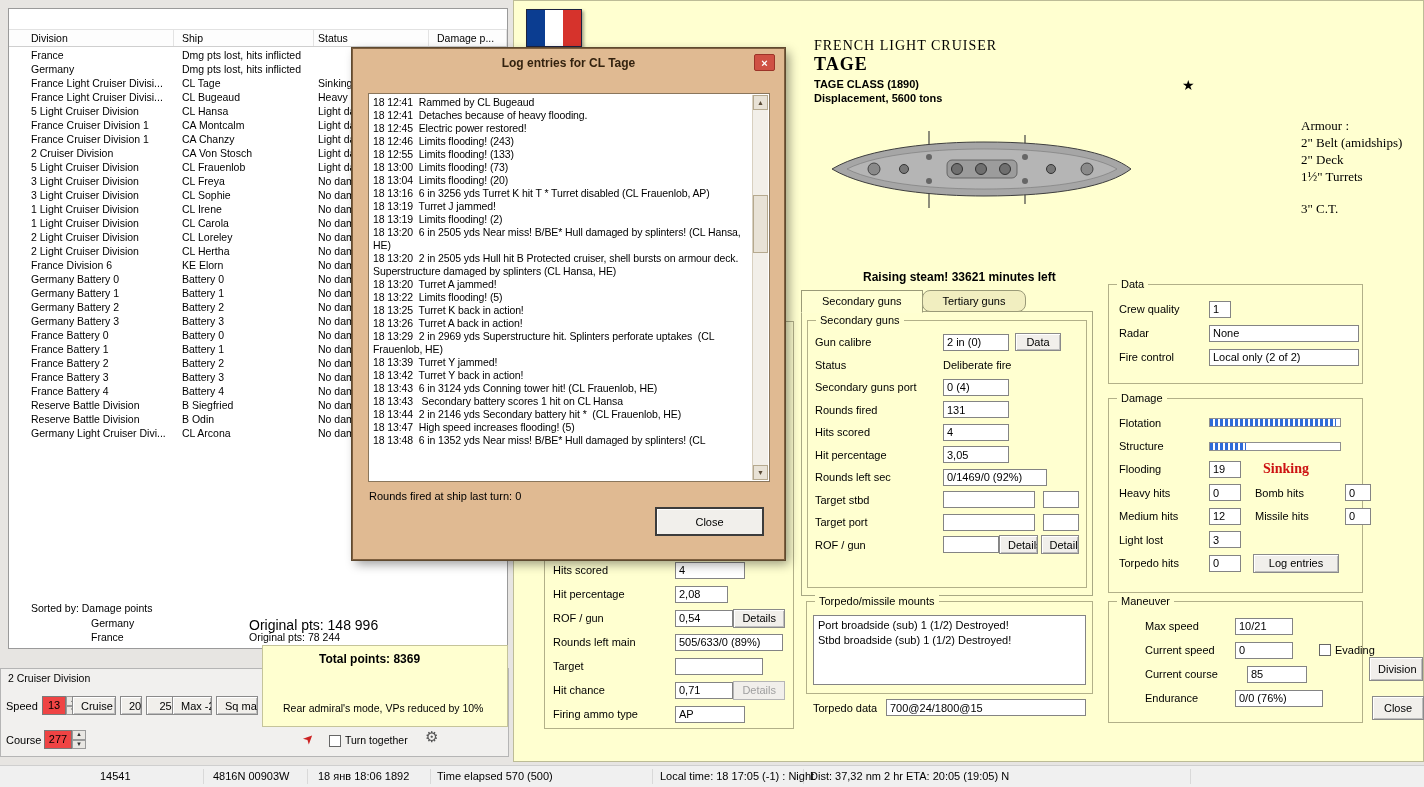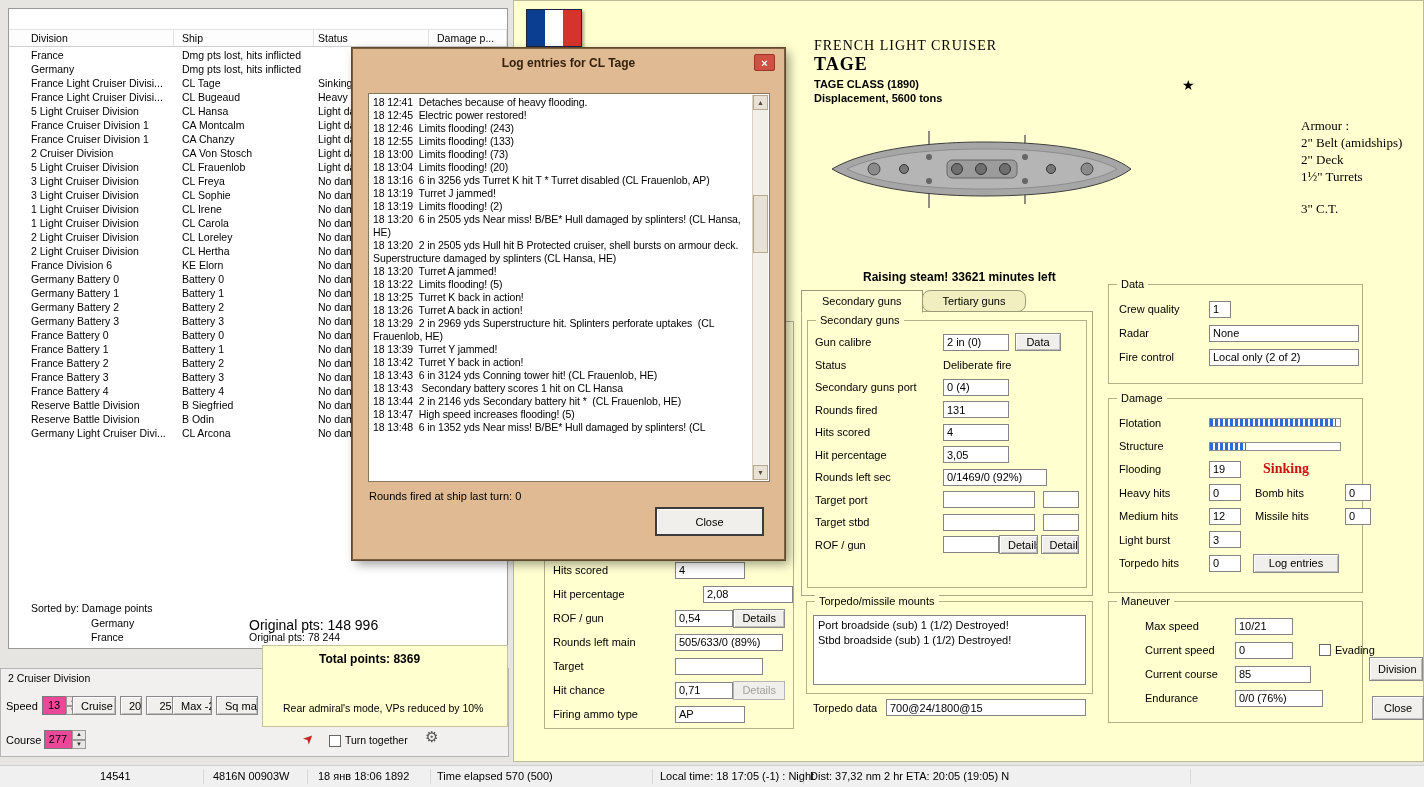--- a/index.html
+++ b/index.html
@@ -110,21 +110,21 @@
                  border:1px solid #b5b5b5; z-index:1; }
   .points-panel { left:262px; top:645px; width:246px; height:82px; background:#ffffd0;
                   border:1px solid #c5c49a; z-index:2; }
   .total-points { position:absolute; left:56px; top:6px; font-weight:bold; font-size:12px; }
   .mode-note { position:absolute; left:20px; top:56px; font-size:10.5px; }
   .ctl { z-index:3; }
   .div-title { left:8px; top:672px; font-size:10.5px; }
   .speed-label { left:6px; top:700px; }
   .course-label { left:6px; top:734px; }
   .spinner { display:flex; height:19px; }
-  .spin-num { border:1px solid #7a7a7a; background:#ec4899; text-align:center; line-height:17px;
+  .spin-num { border:1px solid #7a7a7a; background:#ef4444; text-align:center; line-height:17px;
               font-size:11px; padding:0; }
   .spin-btns { display:flex; flex-direction:column; width:14px; }
   .spin-btn { flex:1; border:1px solid #9a9a9a; background:#e9e7e3; font-size:6px;
               line-height:7px; text-align:center; color:#333; }
   .speed-spinner { left:42px; top:696px; } .speed-spinner .spin-num { width:24px; }
   .course-spinner { left:44px; top:730px; } .course-spinner .spin-num { width:28px; }
   .btn-cruise { left:72px;  top:696px; width:44px; height:19px; }
   .btn-20     { left:120px; top:696px; width:22px; height:19px; }
   .btn-25     { left:146px; top:696px; width:39px; height:19px; }
   .btn-max2   { left:172px; top:696px; width:40px; height:19px; }
@@ -398,21 +398,21 @@
   <div class="raising">Raising steam! 33621 minutes left</div>
 
   <div class="gb mg-box">
     <div class="mg-rows">
       <div class="frow">
         <label>Hits scored</label>
         <input class="tb-in" style="width: 70px;" value="4">
       </div>
       <div class="frow">
         <label>Hit percentage</label>
-        <input class="tb-in" style="width: 90px; margin-left: 28px;" value="2,08">
+        <input class="tb-in" style="width: 53px;" value="2,08">
       </div>
       <div class="frow">
         <label>ROF / gun</label>
         <input class="tb-in" style="width: 58px;" value="0,54">
         <button class="btn ml-auto">Details</button>
       </div>
       <div class="frow">
         <label>Rounds left main</label>
         <input class="tb-in" style="width: 108px;" value="505/633/0 (89%)">
       </div>
@@ -463,26 +463,26 @@
       </div>
       <div class="frow">
         <label>Hit percentage</label>
         <input class="tb-in" style="width: 66px;" value="3,05">
       </div>
       <div class="frow">
         <label>Rounds left sec</label>
         <input class="tb-in" style="width: 104px;" value="0/1469/0 (92%)">
       </div>
       <div class="frow">
-        <label>Target port</label>
+        <label>Target stbd</label>
         <input class="tb-in" style="width: 92px;" value="">
         <input class="tb-in ml-auto" style="width: 36px;" value="">
       </div>
       <div class="frow">
-        <label>Target stbd</label>
+        <label>Target port</label>
         <input class="tb-in" style="width: 92px;" value="">
         <input class="tb-in ml-auto" style="width: 36px;" value="">
       </div>
       <div class="frow">
         <label>ROF / gun</label>
         <input class="tb-in" style="width: 56px;" value="">
         <button class="btn ml-auto" style="margin-right:3px">Details</button>
         <button class="btn">Details</button>
       </div>
     </div>
@@ -542,21 +542,21 @@
         <label class="lbl2">Bomb hits</label>
         <input class="tb-in" style="width: 26px;" value="0">
       </div>
       <div class="frow">
         <label>Medium hits</label>
         <input class="tb-in" style="width: 32px;" value="12">
         <label class="lbl2">Missile hits</label>
         <input class="tb-in" style="width: 26px;" value="0">
       </div>
       <div class="frow">
-        <label>Light burst</label>
+        <label>Light lost</label>
         <input class="tb-in" style="width: 32px;" value="3">
       </div>
       <div class="frow">
         <label>Torpedo hits</label>
         <input class="tb-in" style="width: 32px;" value="0">
         <button class="btn" style="margin-left:12px;width:86px">Log entries</button>
       </div>
     </div>
   </div>
 
@@ -568,21 +568,21 @@
         <input class="tb-in" style="width: 58px;" value="10/21">
       </div>
       <div class="frow">
         <label>Current speed</label>
         <input class="tb-in" style="width: 58px;" value="0">
         <span class="cb evading-cb"></span>
         <span style="margin-left:4px">Evading</span>
       </div>
       <div class="frow">
         <label>Current course</label>
-        <input class="tb-in" style="width: 76px;" value="85">
+        <input class="tb-in" style="width: 60px; margin-left: 12px;" value="85">
       </div>
       <div class="frow">
         <label>Endurance</label>
         <input class="tb-in" style="width: 88px;" value="0/0 (76%)">
       </div>
     </div>
   </div>
 
   <button class="btn side-btn-division">Division</button>
   <button class="btn side-btn-close">Close</button>
@@ -621,20 +621,21 @@
 <span class="abs ctl tt-label">Turn together</span>
 <span class="abs ctl gear-icon">⚙</span>
 
 <section class="abs dialog">
   <div class="dlg-title">
     <span>Log entries for CL Tage</span>
   </div>
   <div class="dlg-close">×</div>
   <div class="log-list">
     <div class="log-lines" id="log-lines">
+        <div class="log-line">18 12:41  Rammed by CL Bugeaud</div>
         <div class="log-line">18 12:41  Detaches because of heavy flooding.</div>
         <div class="log-line">18 12:45  Electric power restored!</div>
         <div class="log-line">18 12:46  Limits flooding! (243)</div>
         <div class="log-line">18 12:55  Limits flooding! (133)</div>
         <div class="log-line">18 13:00  Limits flooding! (73)</div>
         <div class="log-line">18 13:04  Limits flooding! (20)</div>
         <div class="log-line">18 13:16  6 in 3256 yds Turret K hit T * Turret disabled (CL Frauenlob, AP)</div>
         <div class="log-line">18 13:19  Turret J jammed!</div>
         <div class="log-line">18 13:19  Limits flooding! (2)</div>
         <div class="log-line">18 13:20  6 in 2505 yds Near miss! B/BE* Hull damaged by splinters! (CL Hansa, HE)</div>

